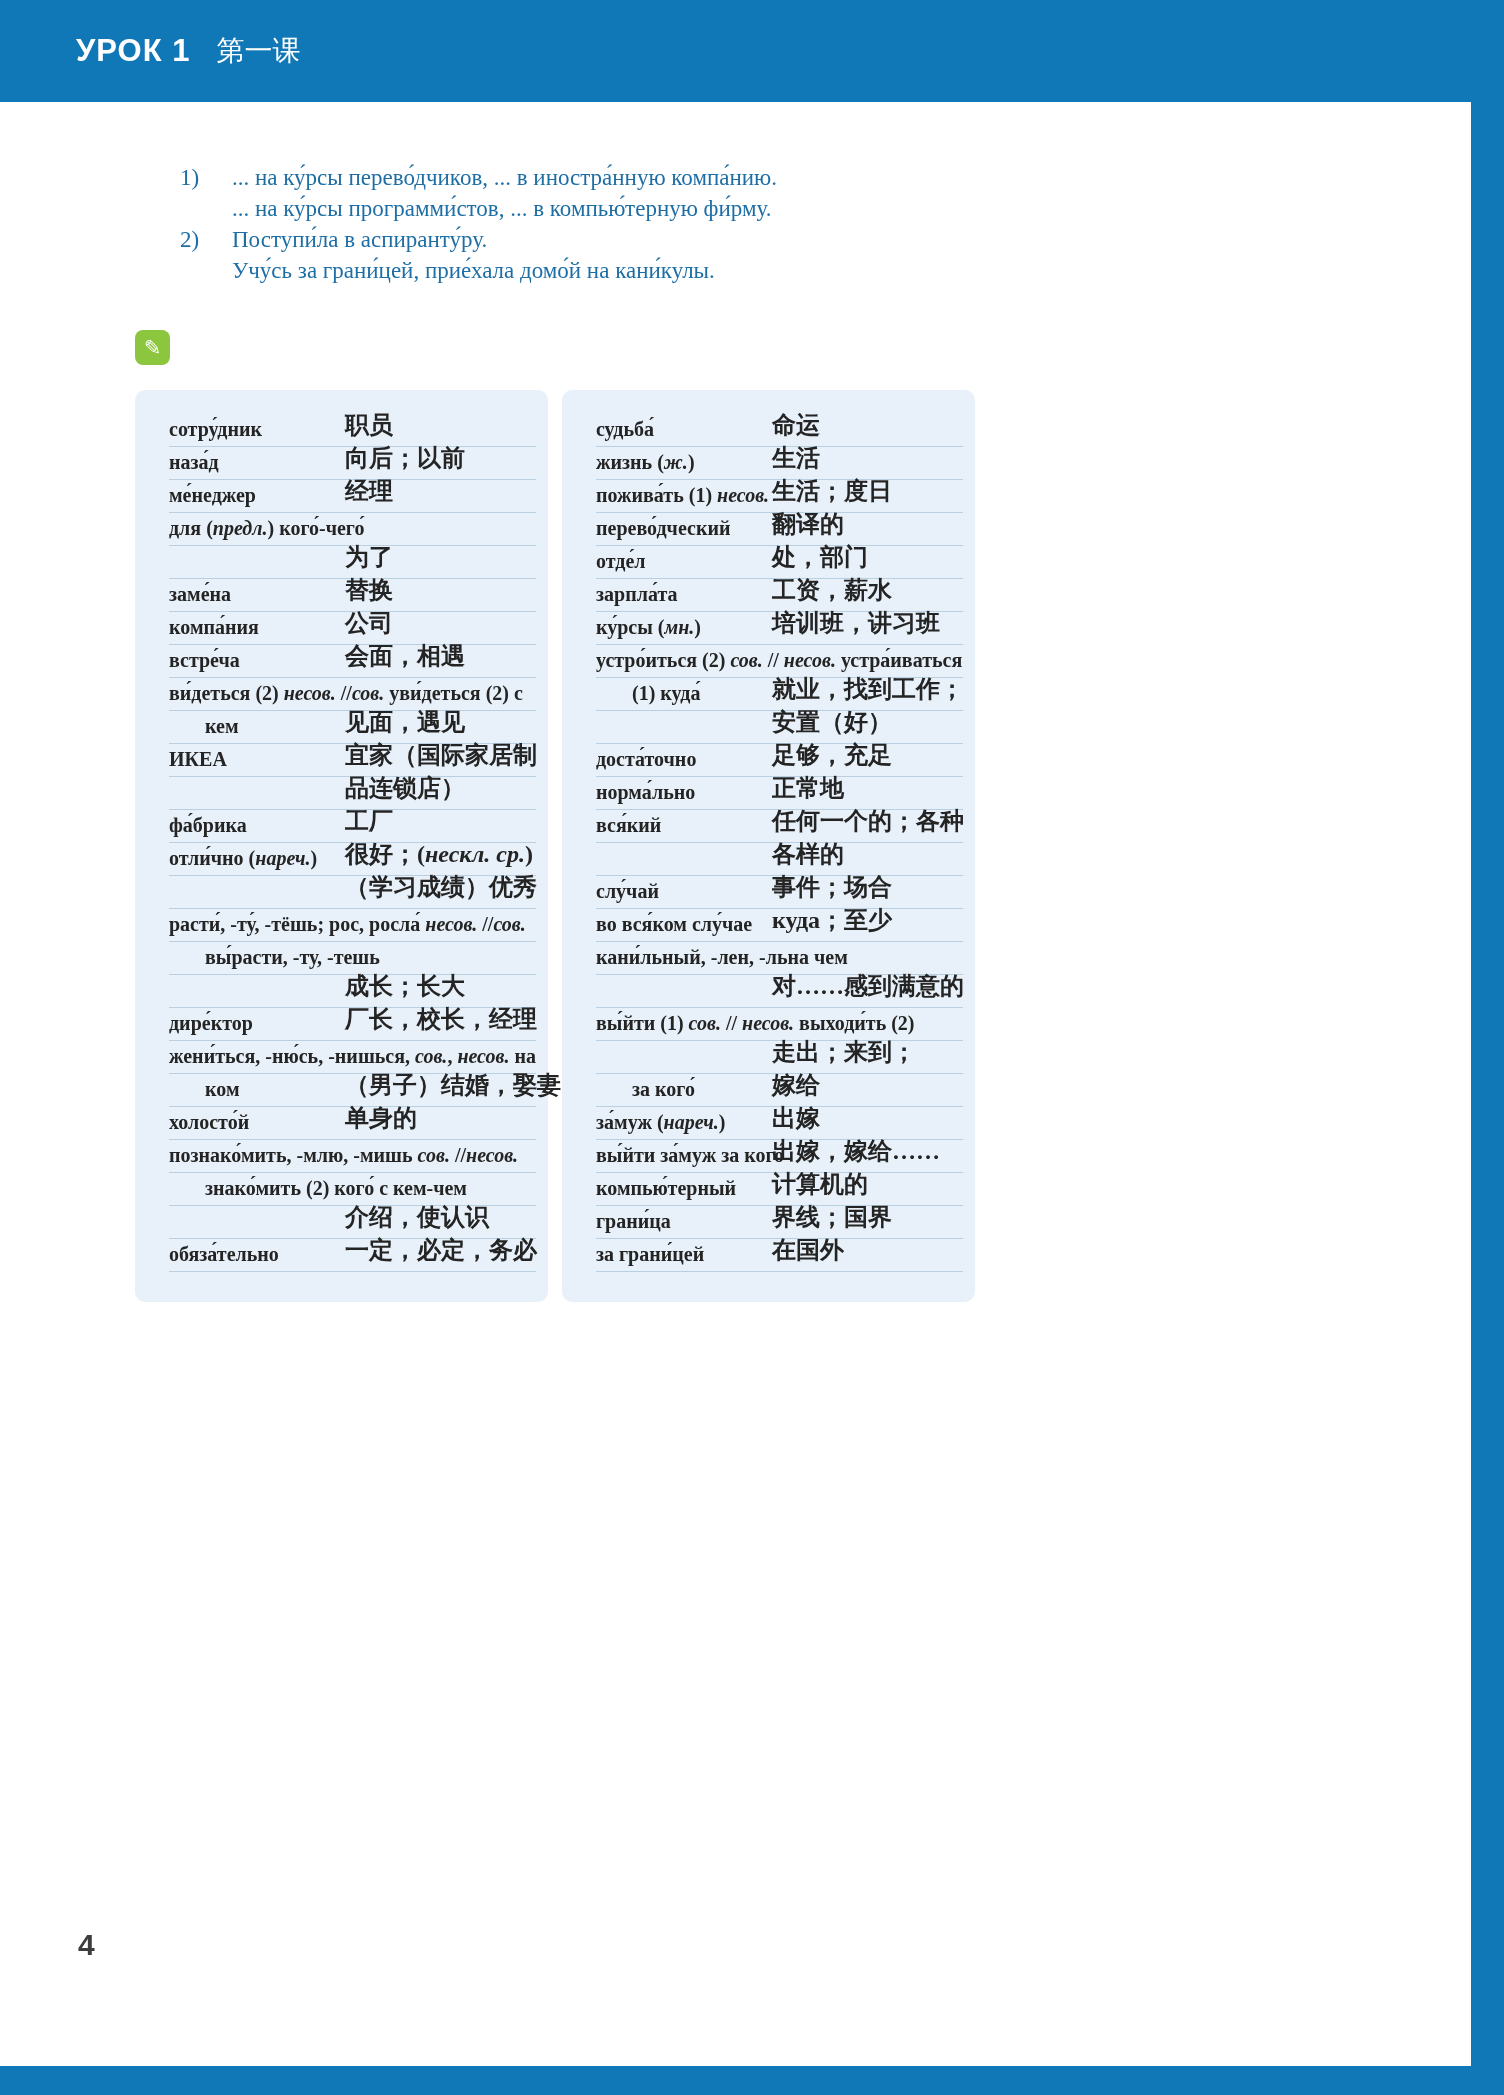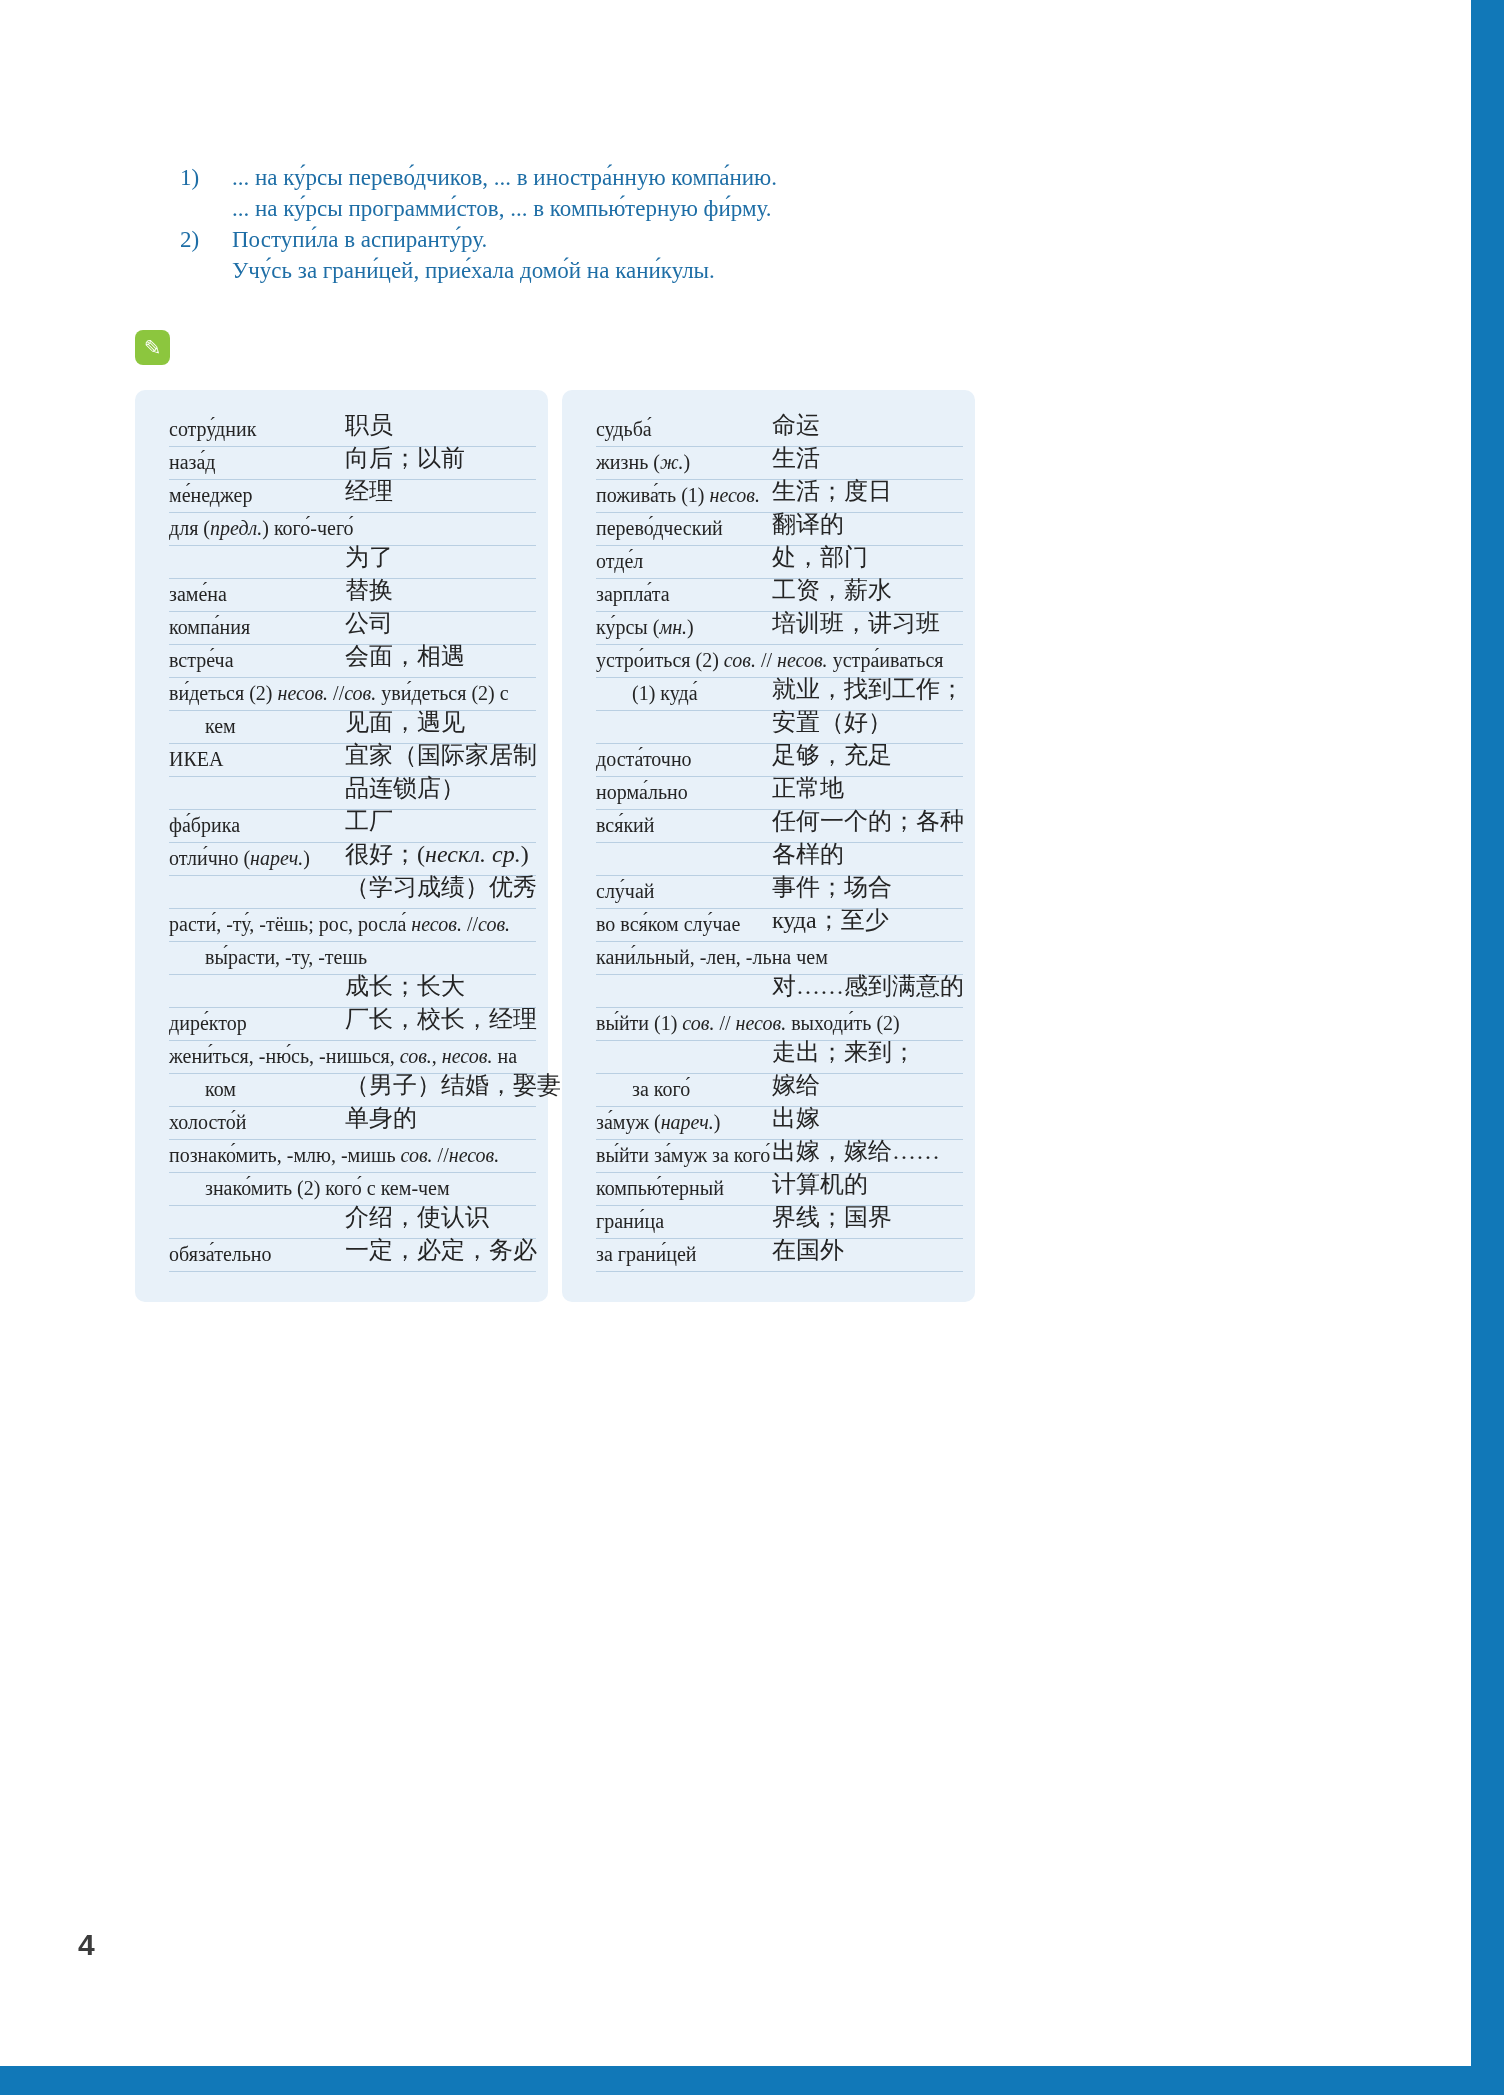--- a/index.html
+++ b/index.html
@@ -44,21 +44,21 @@
   }
   .section-title { font-size:28px; font-weight:normal; color:#3b3b3b; letter-spacing:1.5px; }
 
   
   .vocab-panel { position:absolute; top:390px; left:135px; width:840px; display:flex; gap:14px; }
   .vcol {
     width:413px; background:var(--panel_bg,#e8f1f9); border-radius:10px;
     padding:24px 12px 30px 34px;
   }
   .vcol-right { }
-  .vrow { position:relative; height:33px; border-bottom:1px solid var(--rule_line,#b9cfe2); }
+  .vrow { position:relative; height:33px; border-bottom:1px solid var(--rule_line,#b9cfe2);font-weight:bold; }
   .vrow .ru {
     position:absolute; left:0; bottom:5px;
     font-size:20px; white-space:nowrap; color:#242424;
   }
   .vrow .ru.indent { left:36px; }
   .vrow .zh {
     position:absolute; left:176px; bottom:5px;
     font-size:24px; white-space:nowrap; color:#242424;
   }
   .vrow i { font-style:italic; }
@@ -68,20 +68,24 @@
     position:absolute; left:78px; top:1928px;
     font-family:"Liberation Sans","DejaVu Sans",sans-serif;
     font-size:30px; font-weight:bold; color:#3c3c3c;
   }
 </style>
 </head>
 <body>
 
 <div class="page">
 
+  <header class="topbar">
+    <span class="lesson">УРОК 1</span>
+    <span class="lesson-zh">第一课</span>
+  </header>
 
   <div class="edgestrip"></div>
 
   <section class="answers">
       <div class="answer">
         <div class="num">1)</div>
         <div class="lines">
           <div>... на ку́рсы перево́дчиков, ... в иностра́нную компа́нию.</div>
           <div>... на ку́рсы программи́стов, ... в компью́терную фи́рму.</div>
         </div>

